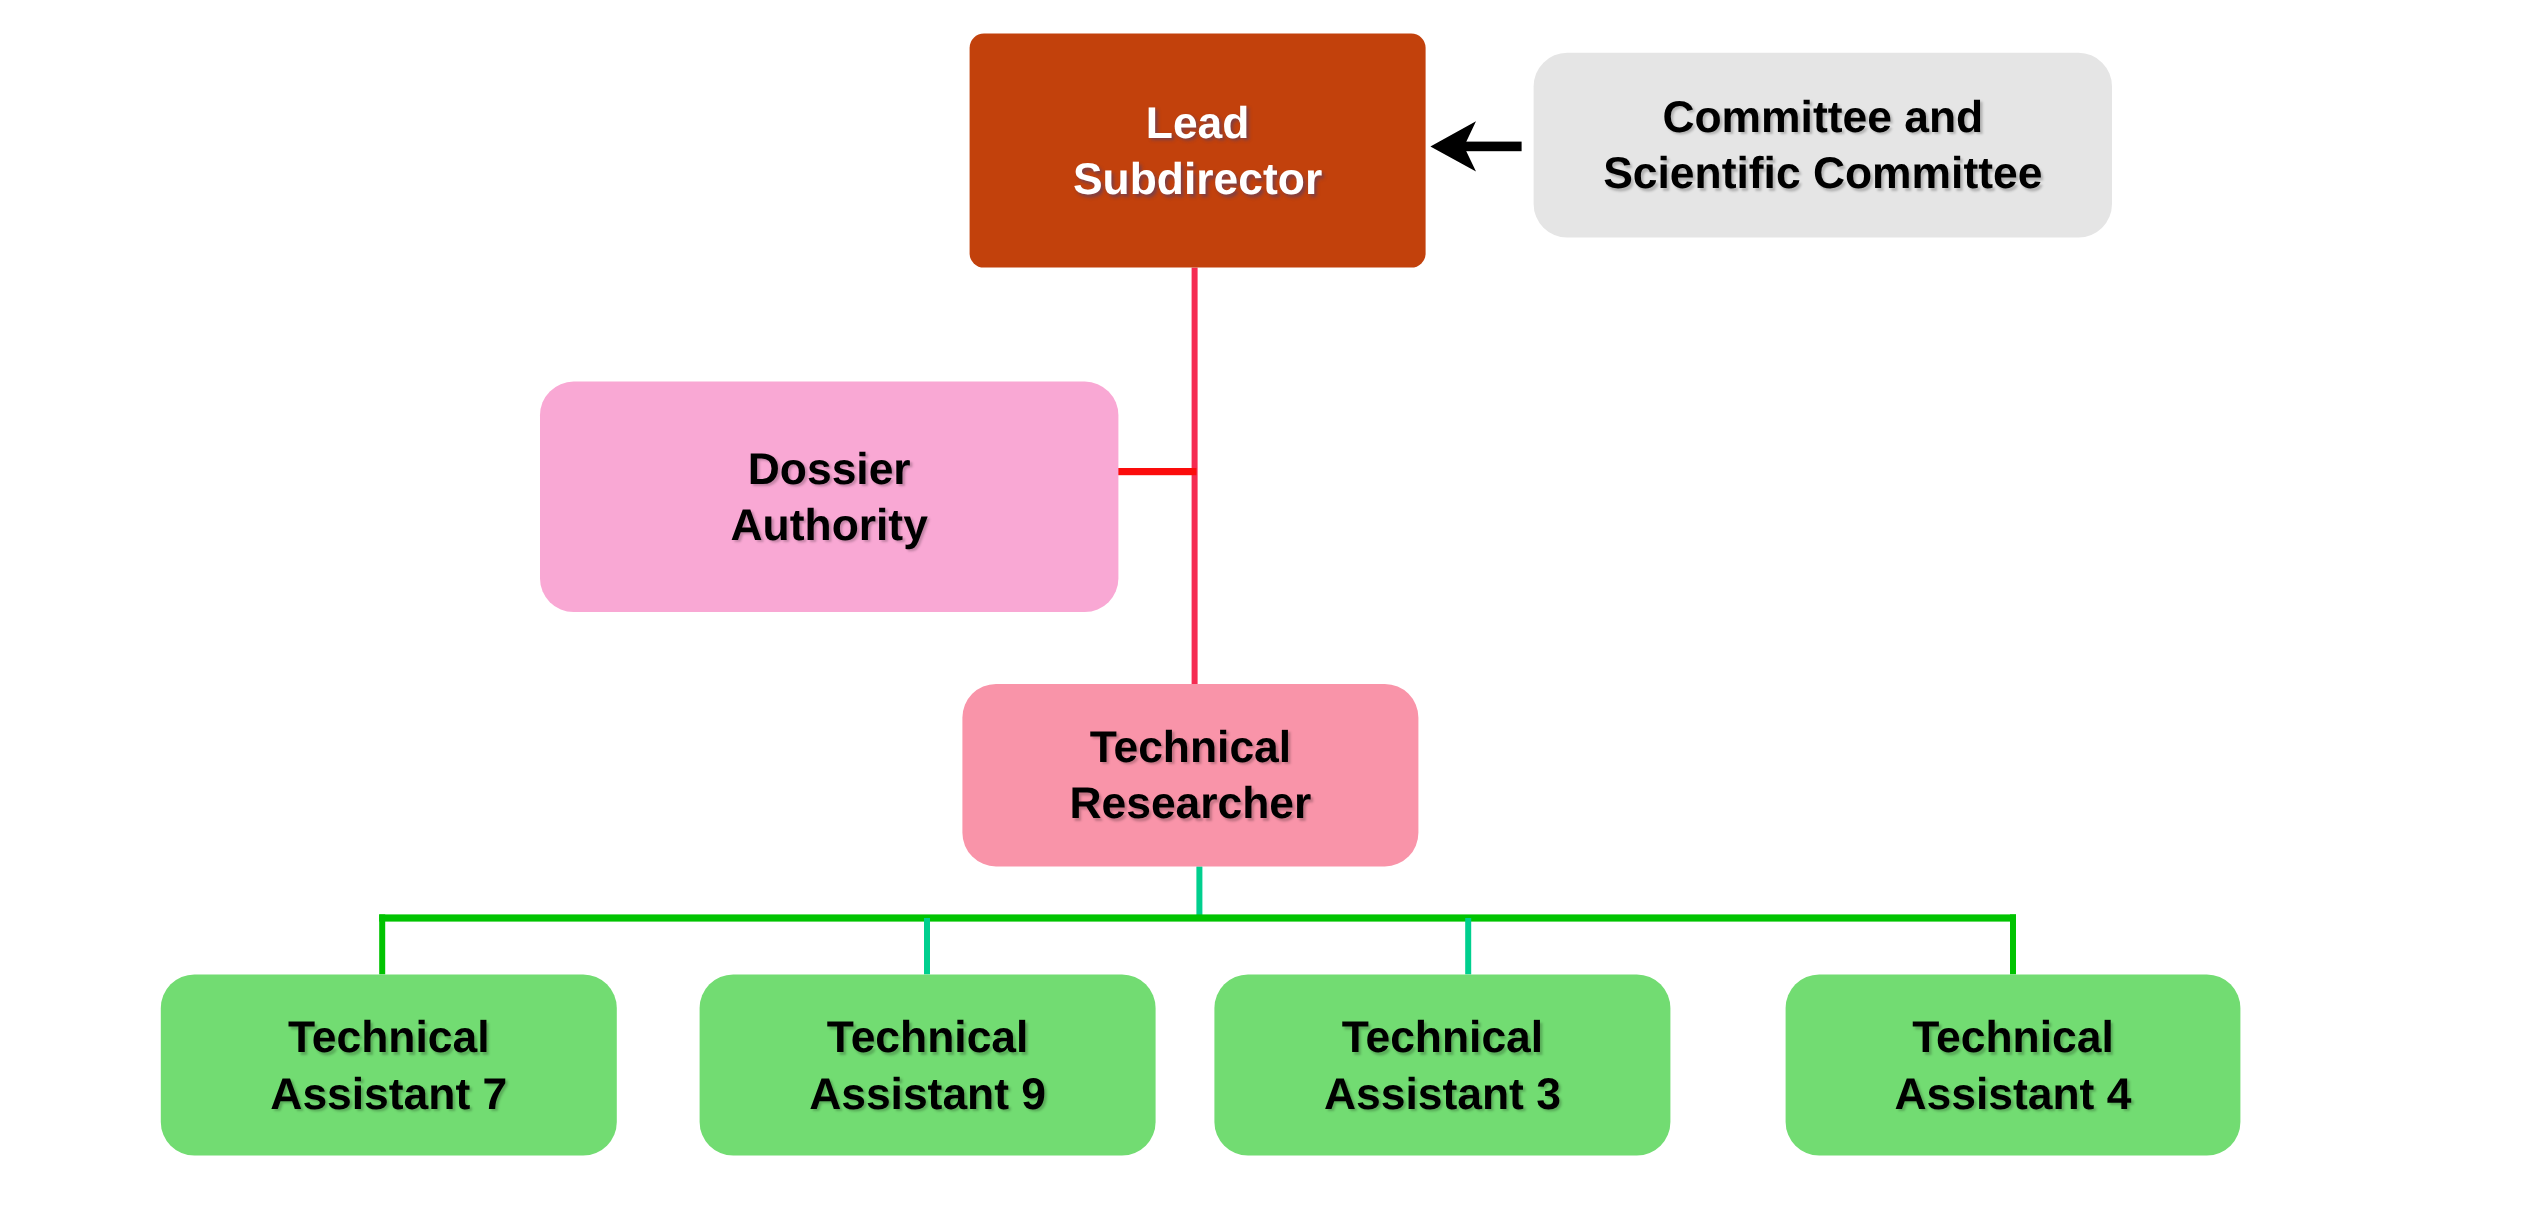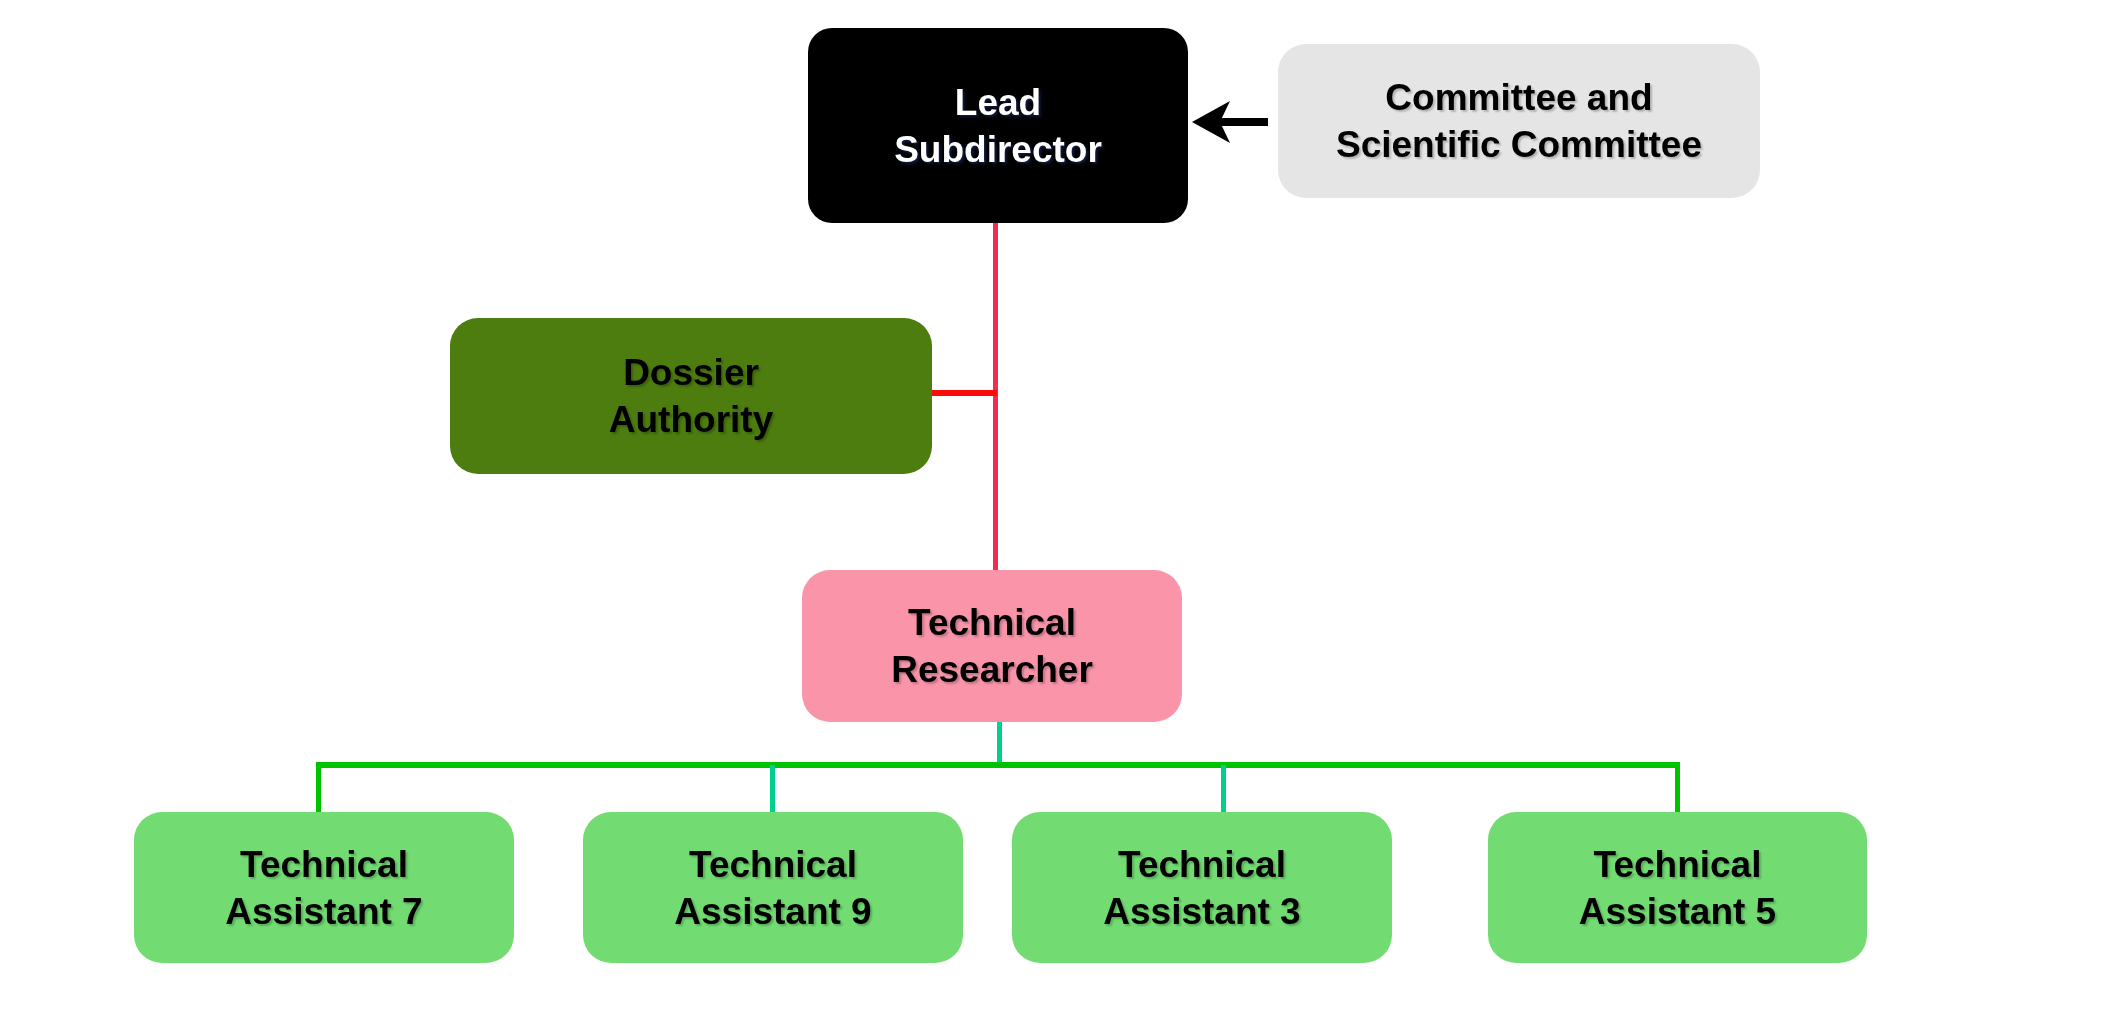--- a/index.html
+++ b/index.html
@@ -26,31 +26,31 @@
     font-weight: bold;
     font-size: 37px;
     line-height: 47px;
     color: #000000;
     text-shadow: 2px 2px 2px rgba(0,0,0,0.22);
   }
   .node span { display: block; }
 
   #lead-researcher {
     left: 808px; top: 28px; width: 380px; height: 195px;
-    background: #000000; color: #ffffff;
-    border-radius: 24px;
+    background: #c2410c; color: #ffffff;
+    border-radius: 12px;
     text-shadow: 2px 2px 3px rgba(40,60,140,0.45);
   }
   #committee {
     left: 1278px; top: 44px; width: 482px; height: 154px;
     background: #e5e5e5;
   }
   #dossier-authority {
-    left: 450px; top: 318px; width: 482px; height: 156px;
-    background: #4d7c0f;
+    left: 450px; top: 318px; width: 482px; height: 192px;
+    background: #f9a8d4;
   }
   #technical-subdirector {
     left: 802px; top: 570px; width: 380px; height: 152px;
     background: #f994a9;
   }
   .assistant {
     top: 812px; width: 380px; height: 151px;
     background: #72dc72;
   }
   #ta1 { left: 134px; }
@@ -129,16 +129,16 @@
     <span>Assistant 9</span>
   </div>
 
   <div class="node assistant" id="ta3">
     <span>Technical</span>
     <span>Assistant 3</span>
   </div>
 
   <div class="node assistant" id="ta4">
     <span>Technical</span>
-    <span>Assistant 5</span>
+    <span>Assistant 4</span>
   </div>
 
 </div>
 
 </body></html>

